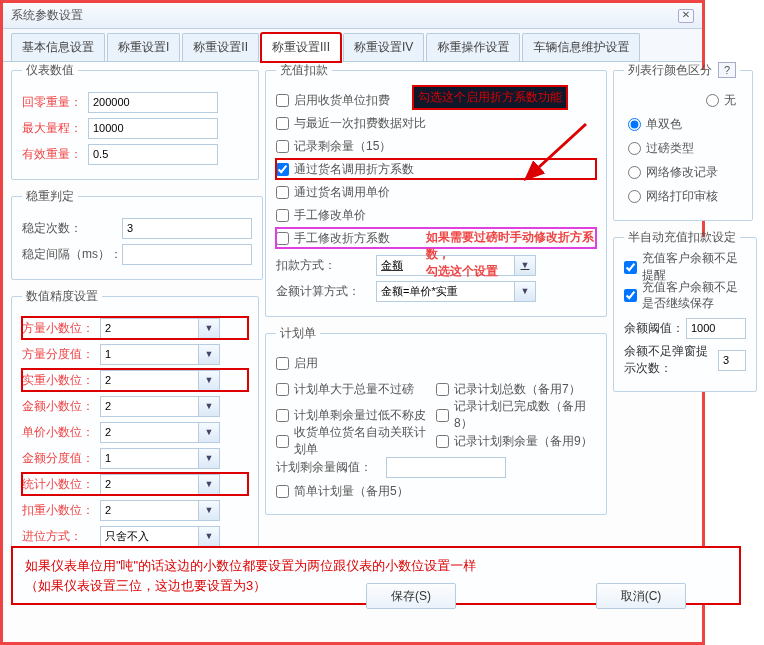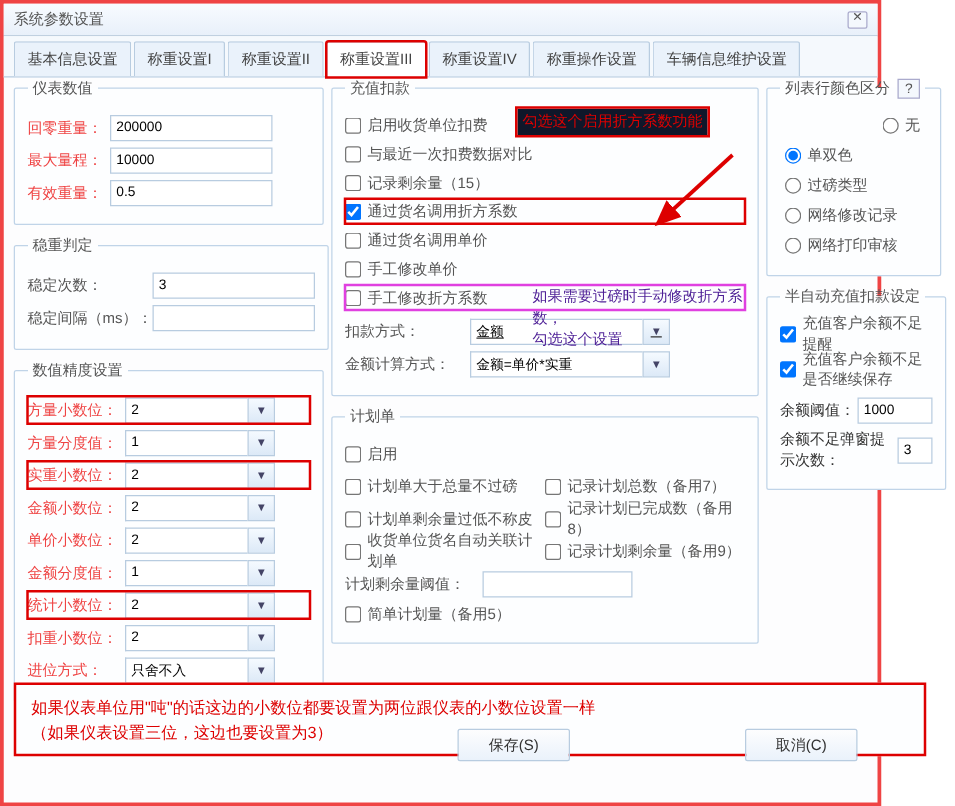--- a/index.html
+++ b/index.html
@@ -24,21 +24,21 @@
 input[type="text"] { border: 1px solid #b8cce0; height: 21px; padding: 0 4px; font-size: 11px; width: 130px; background: #fff; }
 input.sm { width: 60px; }
 .combo { display: flex; width: 120px; }
 .combo input { border-right: none; width: 98px; }
 .combo .dd { width: 22px; height: 21px; border: 1px solid #b8cce0; background: linear-gradient(#f5faff,#dce9f7); display: flex; align-items: center; justify-content: center; cursor: pointer; font-size: 9px; color: #446; }
 .chk { display: flex; align-items: center; margin: 3px 0; color: #555; height: 20px; }
 .chk input { margin-right: 5px; }
 .redbox { outline: 2px solid #d00; outline-offset: -1px; }
 .pinkbox { outline: 2px solid #e040e0; outline-offset: -1px; }
 .anno-red { color: #d00; font-weight: 500; }
-.anno-pink { color: #4c1d95; font-weight: 400; }
+.anno-pink { color: #ef4444; font-weight: 700; }
 .help { display: inline-block; width: 18px; height: 16px; border: 1px solid #aac; text-align: center; line-height: 14px; font-size: 11px; margin-left: 6px; background: #f4f8fd; cursor: pointer; }
 .radios { padding-left: 4px; }
 .radios .chk { margin: 4px 0; }
 .btns { position: absolute; bottom: 8px; left: 0; right: 16px; display: flex; justify-content: flex-end; gap: 140px; }
 .btn { width: 90px; height: 26px; border: 1px solid #b8cce0; background: linear-gradient(#fdfdfe,#eaf2fb); cursor: pointer; color: #333; font-size: 12px; border-radius: 2px; }
 .note { border: 2px solid #d00; padding: 8px 12px; color: #d00; font-size: 13px; line-height: 1.5; margin-top: 6px; background: #fdfeff; }
 .arrow { position: absolute; pointer-events: none; }
 .two-col { display: flex; flex-wrap: wrap; }
 .two-col .chk { width: 50%; }
 .jh-row { display: flex; align-items: center; margin: 3px 0; }

